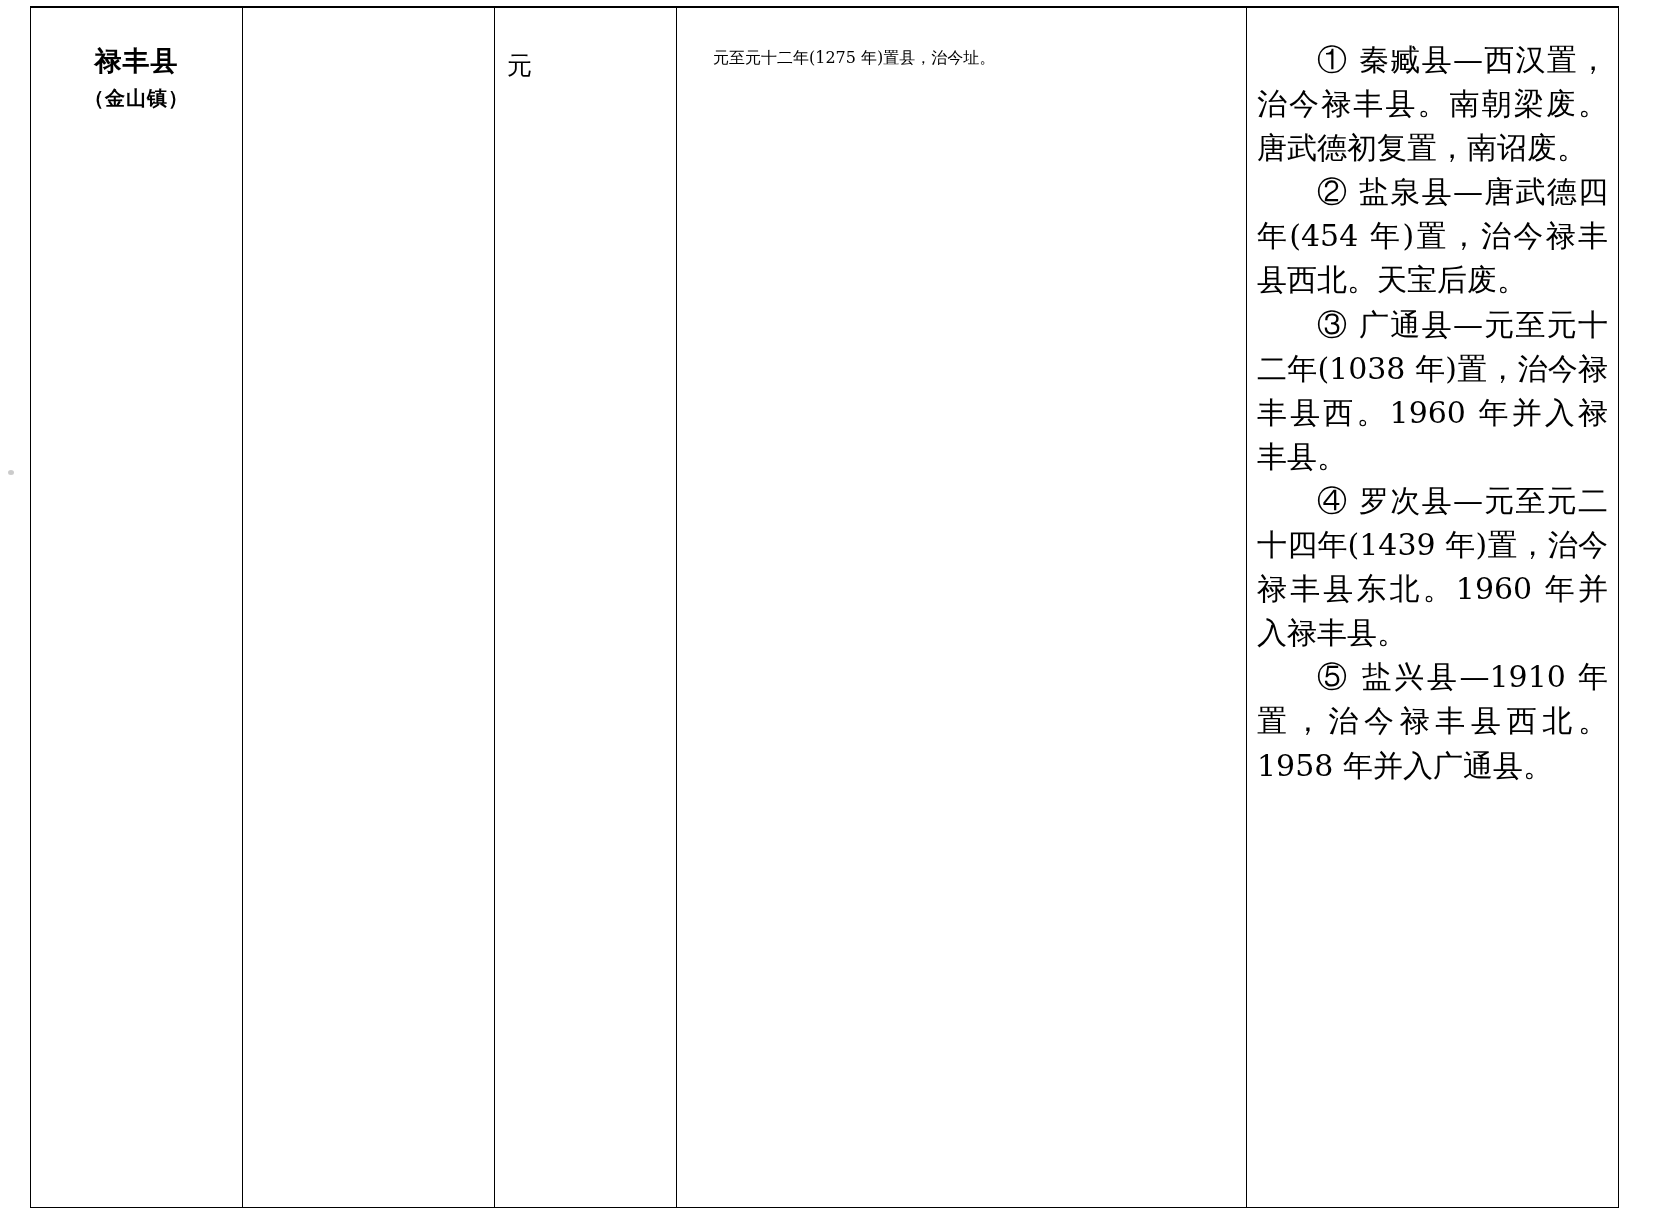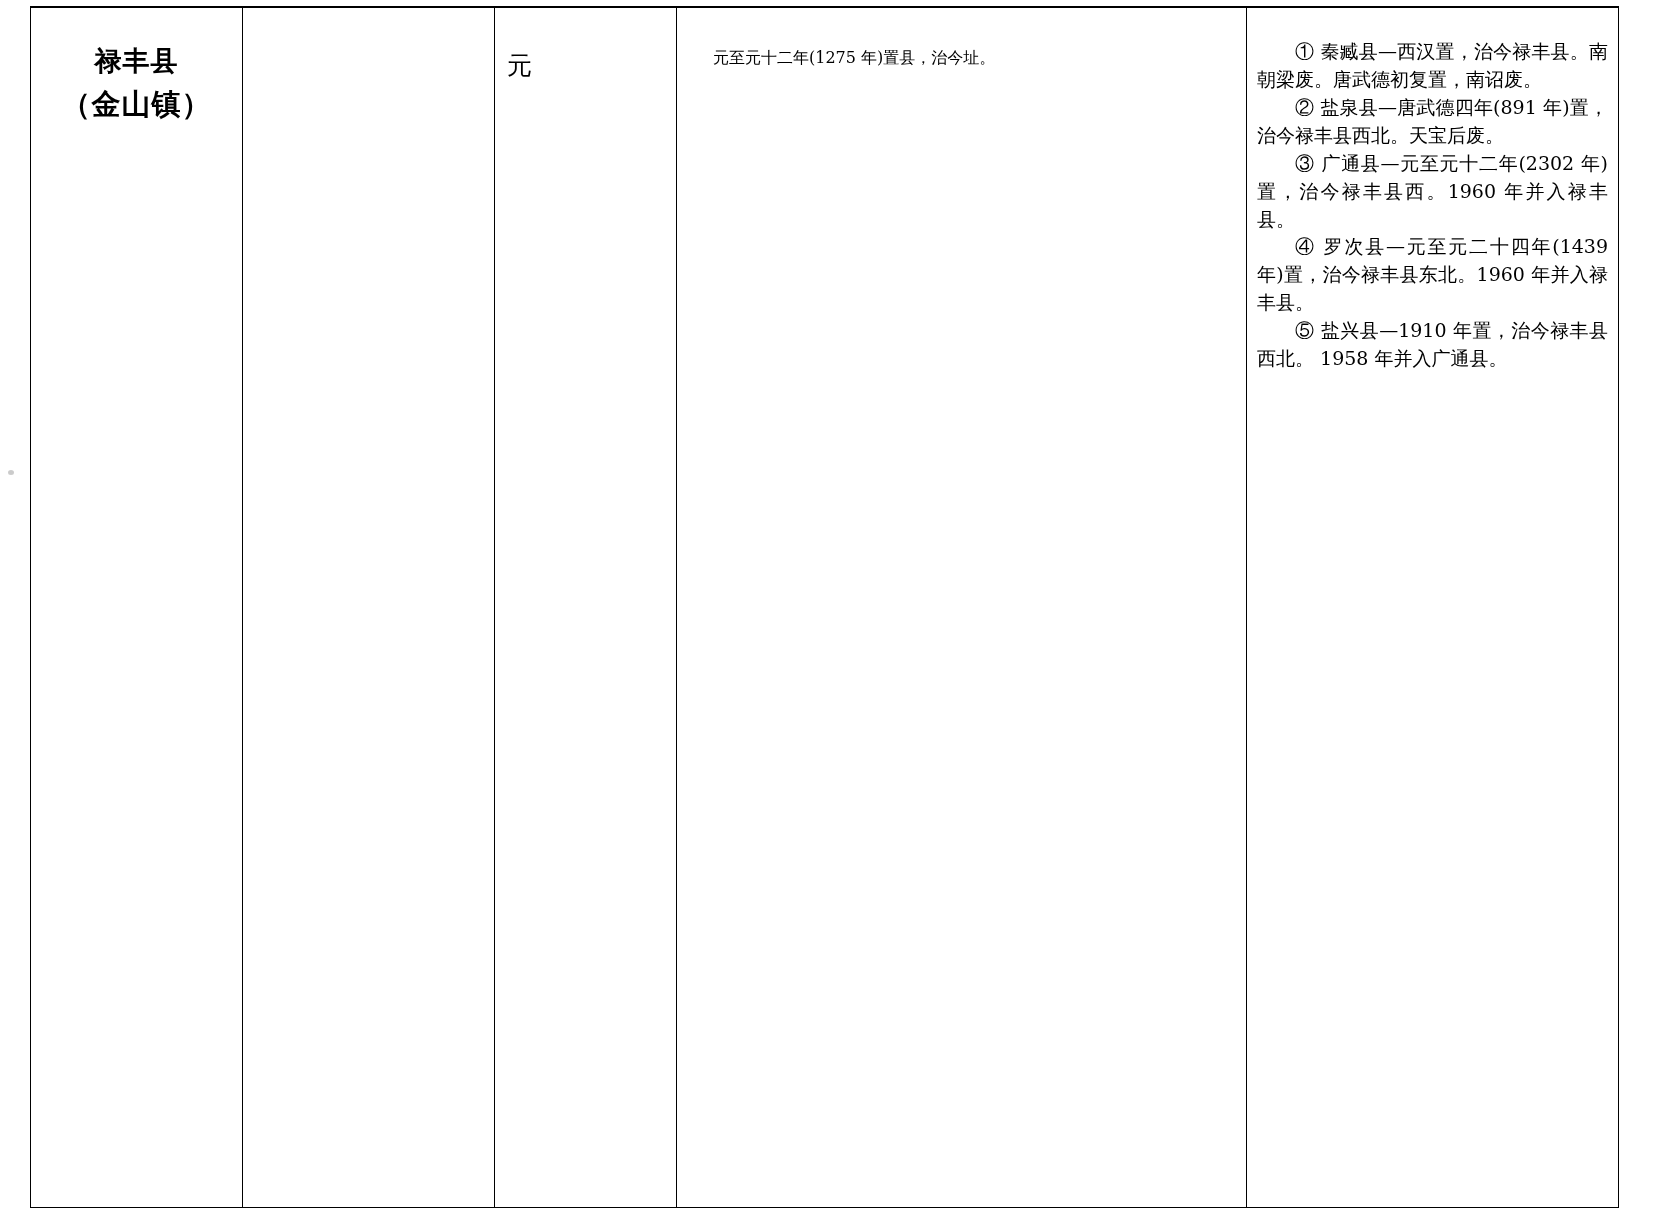--- a/index.html
+++ b/index.html
@@ -59,21 +59,21 @@
     text-align: center;
     font-family: "DejaVu Serif", serif;
     font-weight: bold;
     font-size: 27px;
     line-height: 1.42;
     letter-spacing: 1px;
     padding-top: 34px;
   }
   .county-name .sub {
     display: block;
-    font-size: 29px;
+    font-size: 20px;
     margin-top: 4px;
   }
 
   
   .dynasty {
     font-family: "DejaVu Serif", serif;
     font-size: 25px;
     line-height: 1.4;
     padding-top: 40px;
     padding-left: 12px;
@@ -89,21 +89,21 @@
     padding-left: 4px;
     padding-right: 4px;
     text-align: justify;
     text-justify: inter-ideograph;
     text-indent: 2em;
   }
 
   
   .history {
     font-family: "DejaVu Serif", serif;
-    font-size: 19px;
+    font-size: 30px;
     line-height: 1.47;
     padding: 30px 10px 8px 10px;
     text-align: justify;
     text-justify: inter-ideograph;
   }
   .history p {
     margin: 0;
     text-indent: 2em;
     text-align: justify;
     text-justify: inter-ideograph;
@@ -167,22 +167,22 @@
             <div class="cell-inner dynasty">元</div>
           </td>
 
           <td>
             <div class="cell-inner note">元至元十二年(1275 年)置县，治今址。</div>
           </td>
 
           <td>
             <div class="history">
               <p>① 秦臧县—西汉置，治今禄丰县。南朝梁废。唐武德初复置，南诏废。</p>
-              <p>② 盐泉县—唐武德四年(891 年)置，治今禄丰县西北。天宝后废。</p>
-              <p>③ 广通县—元至元十二年(2302 年)置，治今禄丰县西。1960 年并入禄丰县。</p>
+              <p>② 盐泉县—唐武德四年(454 年)置，治今禄丰县西北。天宝后废。</p>
+              <p>③ 广通县—元至元十二年(1038 年)置，治今禄丰县西。1960 年并入禄丰县。</p>
               <p>④ 罗次县—元至元二十四年(1439 年)置，治今禄丰县东北。1960 年并入禄丰县。</p>
               <p>⑤ 盐兴县—1910 年置，治今禄丰县西北。 1958 年并入广通县。</p>
             </div>
           </td>
 
         </tr>
       </tbody>
     </table>
   </div>
 

